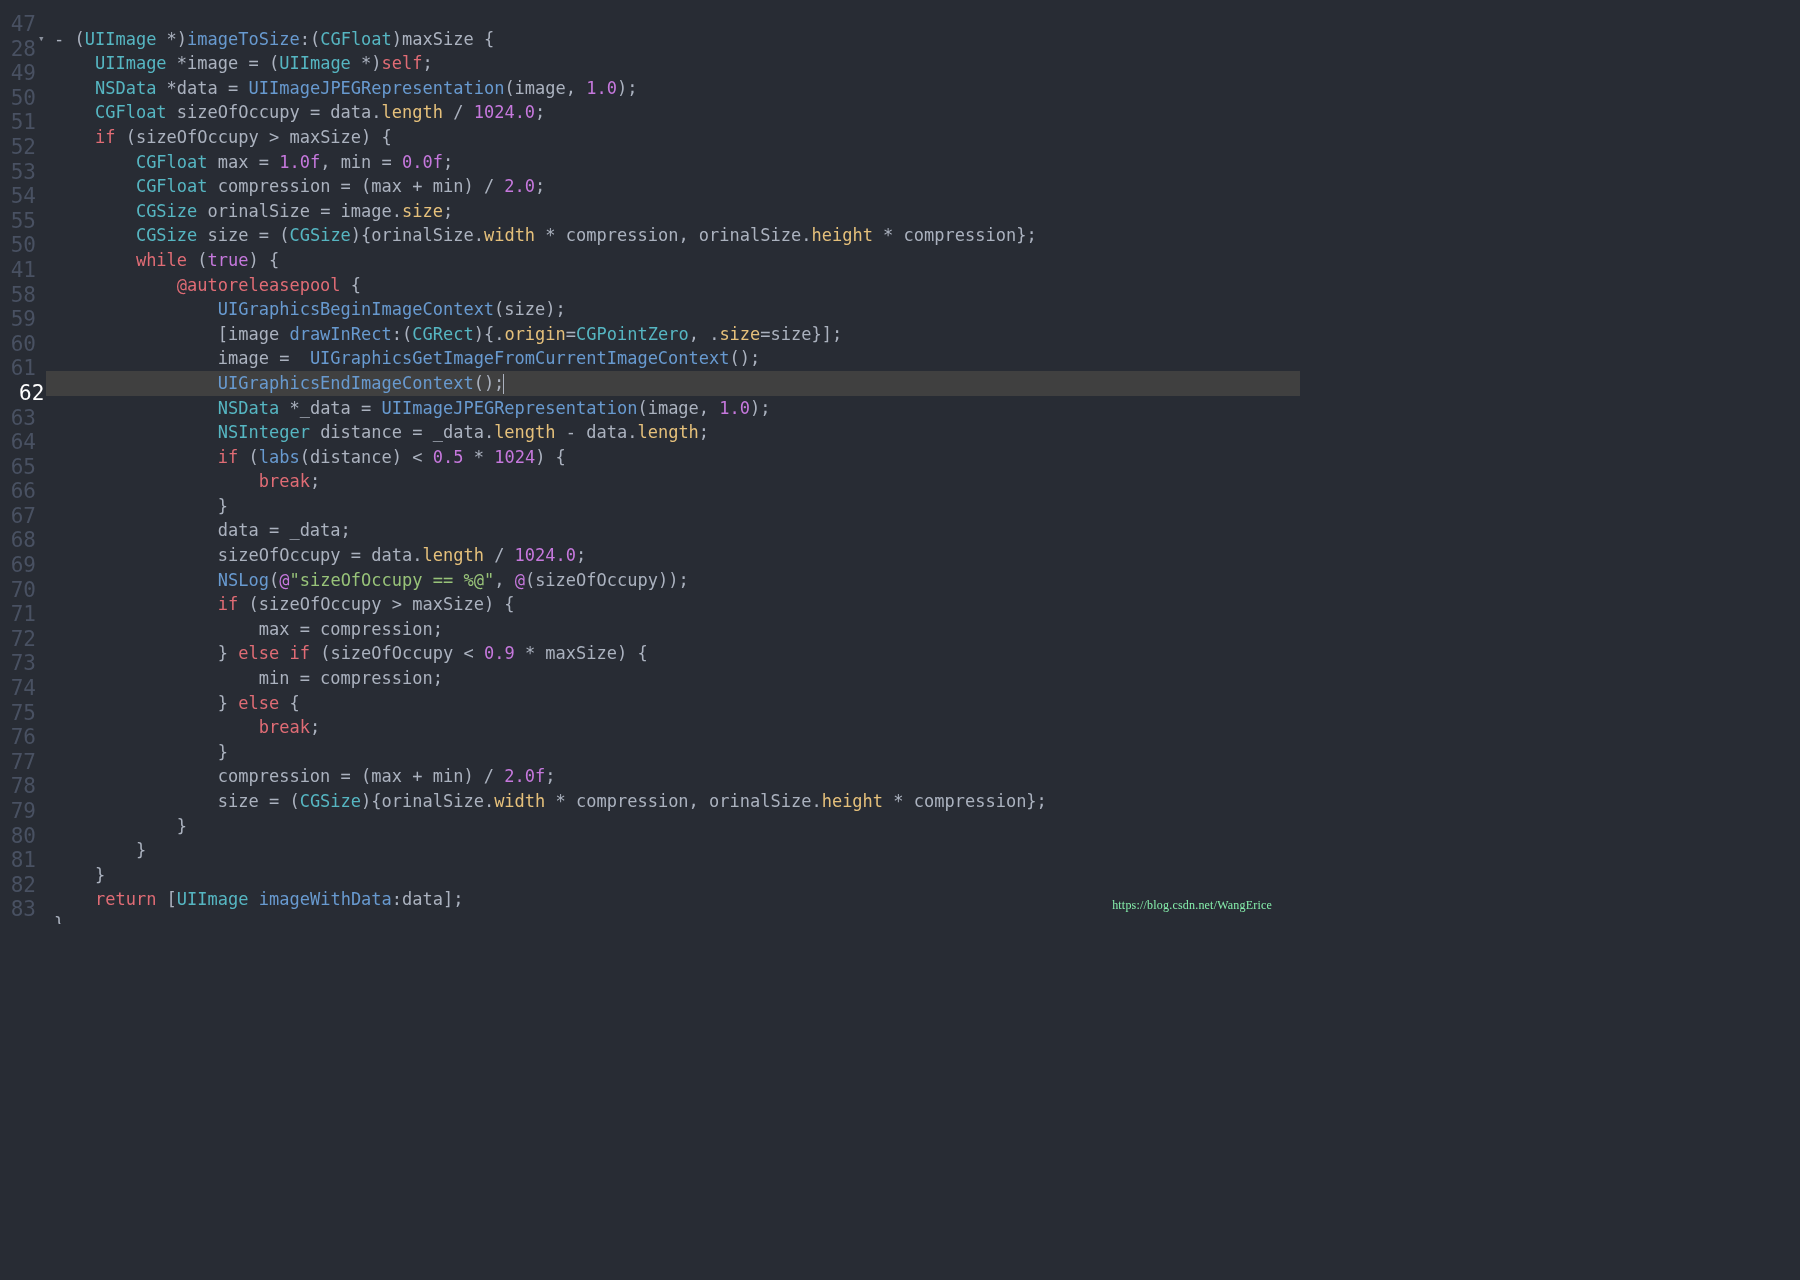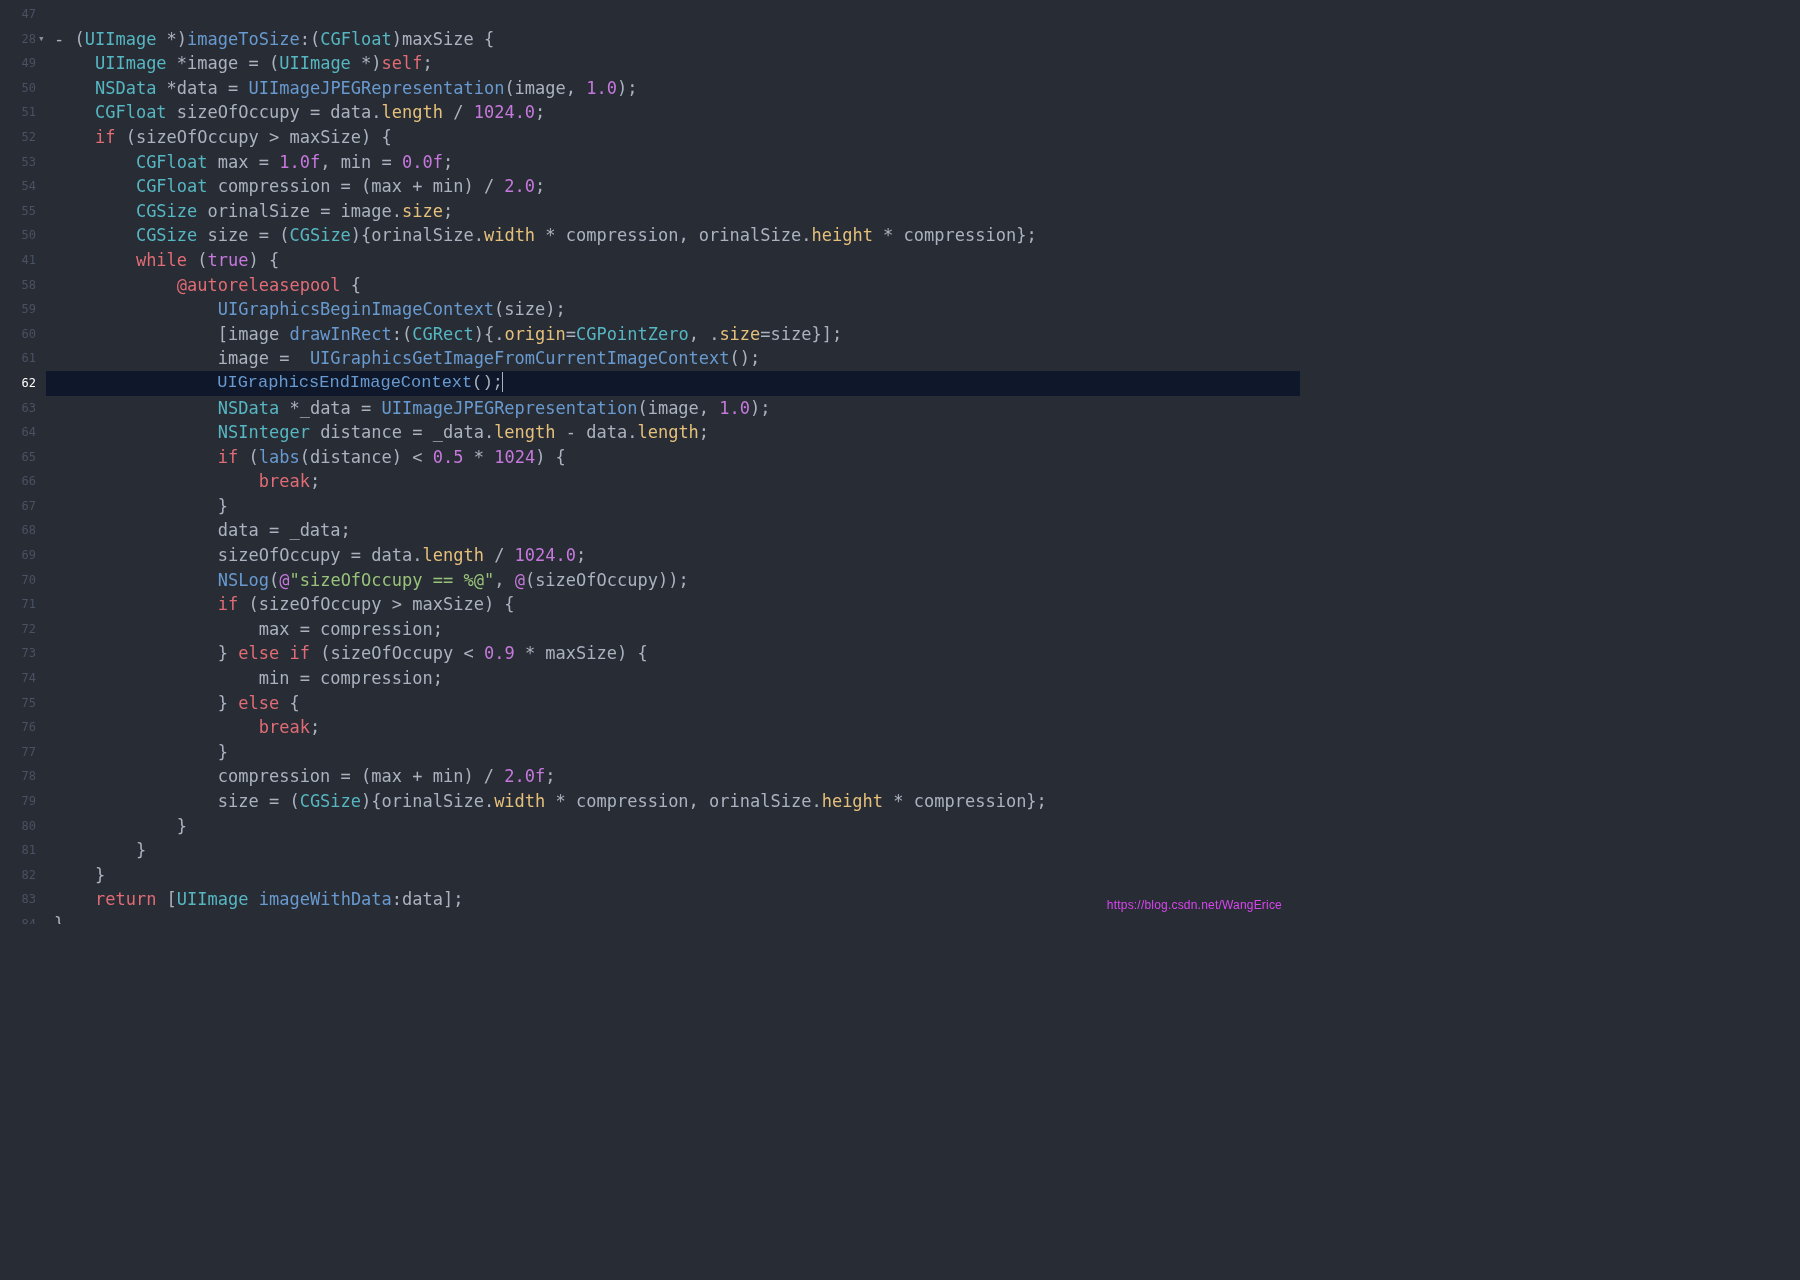--- a/index.html
+++ b/index.html
@@ -14,25 +14,25 @@
     overflow: hidden;
   }
   .editor {
     display: flex;
     width: 100%;
     height: 100%;
     position: relative;
   }
   .gutter {
     width: 46px;
-    padding-top: 2px;
+    padding-top: 12px;
     text-align: right;
     color: #495162;
     user-select: none;
-    font-size: 12px;
+    font-size: 21px;
   }
   .gutter .ln {
     height: 24.6px;
     padding-right: 10px;
   }
   .gutter .ln.current {
     color: #ffffff;
     margin-left: 19px;
   }
   .code {
@@ -40,25 +40,24 @@
     padding-top: 2px;
     padding-left: 8px;
     white-space: pre;
     position: relative;
   }
   .line {
     height: 24.6px;
     color: #abb2bf;
   }
   .line.hl {
-    background: #0f172a;
+    background: #404040;
     margin-left: -8px;
     padding-left: 8px;
     width: calc(100% + 8px);
-    font-family: Liberation Mono, monospace;
   }
   .fold {
     position: absolute;
     left: 38px;
     top: 27px;
     width: 12px;
     height: 12px;
     color: #8a909c;
     font-size: 11px;
   }
@@ -72,25 +71,25 @@
   .c-str   { color: #98c379; }
   .cursor {
     border-left: 1px solid #abb2bf;
     height: 20px;
     display: inline-block;
     vertical-align: middle;
     margin-left: -1px;
   }
   .watermark {
     position: absolute;
-    right: 18px;
+    right: 28px;
     bottom: 6px;
-    color: #d946ef;
+    color: #86efac;
     font-size: 12px;
-    font-family: Liberation Sans, sans-serif;
+    font-family: Liberation Serif, serif;
     letter-spacing: 0.2px;
   }
 </style>
 </head>
 <body>
 
 <div class="editor">
   <div class="gutter" id="gutter">
       <div class="ln">47</div>
       <div class="ln">28</div>

